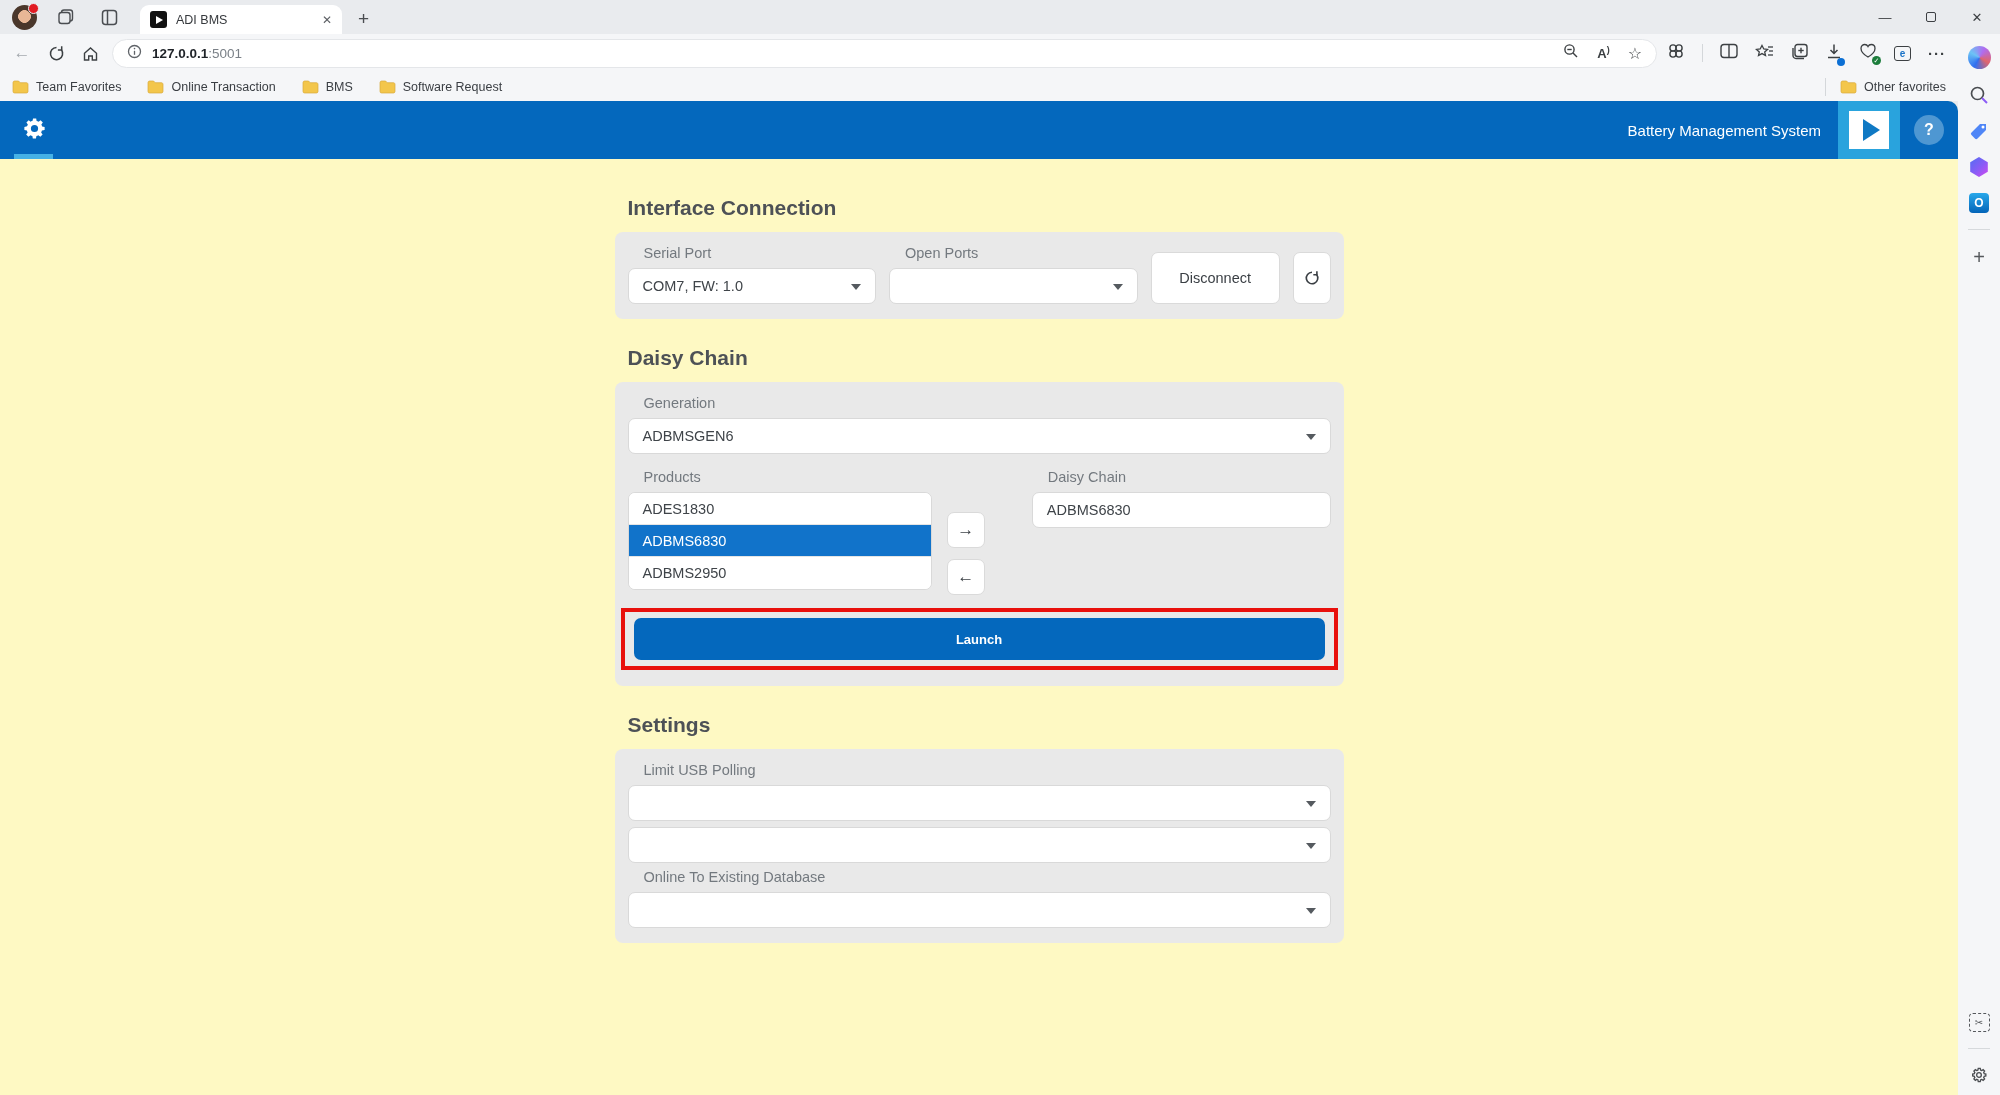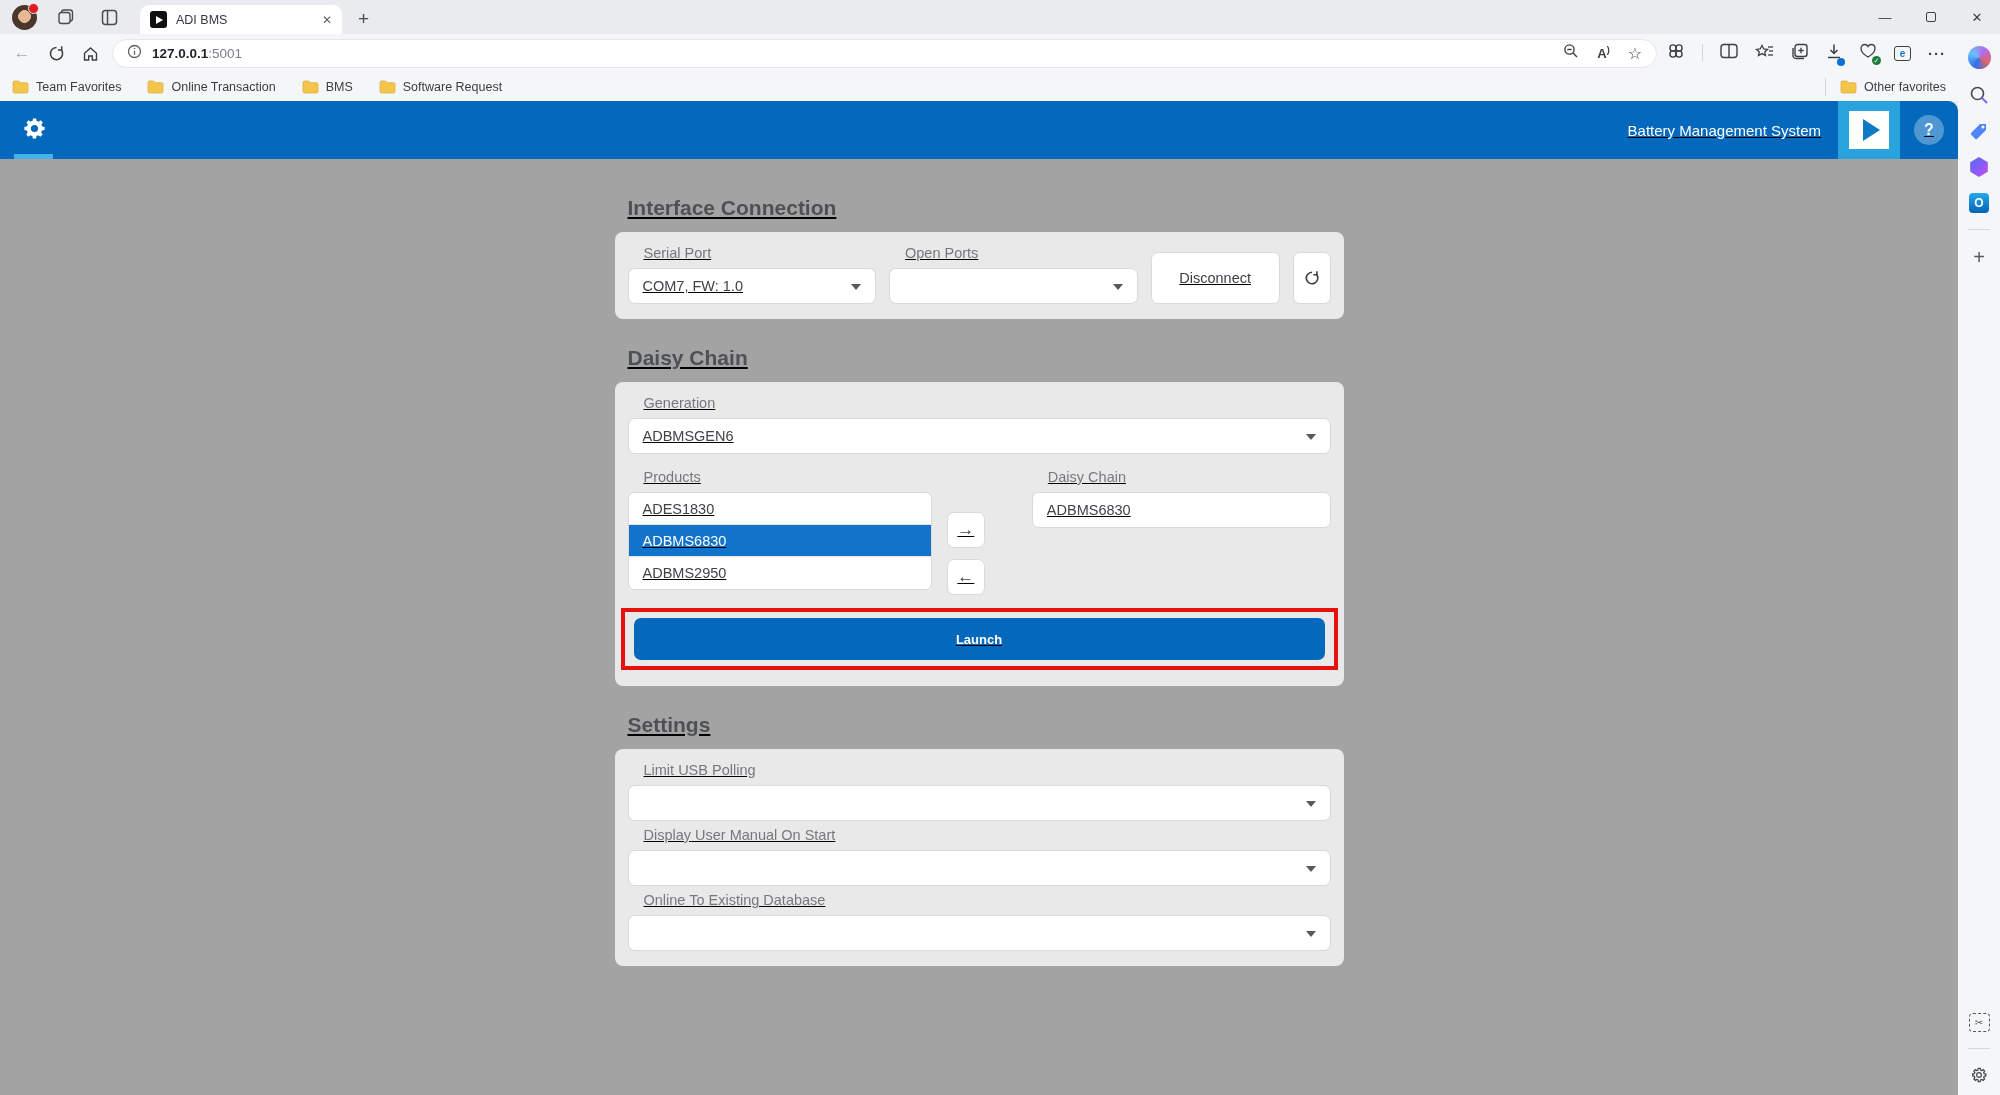--- a/index.html
+++ b/index.html
@@ -42,21 +42,21 @@
   .ess-dot { position:absolute; right:-4px; bottom:-2px; width:9px; height:9px; border-radius:50%; background:#1c7d3c; color:#fff; font-size:7px; line-height:9px; text-align:center; }
   .edgebox { width:17px; height:15px; border:1.4px solid #3c4043; border-radius:3px; display:flex; align-items:center; justify-content:center; font-size:10px; font-weight:700; color:#1a73c7; }
   .more-dots { font-size:15px; letter-spacing:1px; color:#3c4043; font-weight:700; }
 
   
   .bookmarks { height:29px; background:#f5f6f8; display:flex; align-items:center; padding:0 12px; gap:26px; flex:none; font-size:12.5px; color:#3a3e43; }
   .bm-item { display:flex; align-items:center; gap:7px; white-space:nowrap; }
   .bm-right { margin-left:auto; display:flex; align-items:center; gap:14px; }
 
   
-  .webcontent { flex:1; display:flex; flex-direction:column; border-top-right-radius:10px; overflow:hidden; background:#a3a3a3; min-height:0;text-decoration:underline; }
+  .webcontent { flex:1; display:flex; flex-direction:column; border-top-right-radius:10px; overflow:hidden; background:#fef9c3; min-height:0; }
   .app-header { height:58px; background:#0468bd; display:flex; align-items:center; padding-left:21px; position:relative; flex:none; }
   .hdr-indicator { position:absolute; left:14px; bottom:0; width:39px; height:5px; background:#45b1e6; }
   .hdr-right { margin-left:auto; display:flex; align-items:center; height:100%; }
   .hdr-title { color:#fff; font-size:15px; margin-right:17px; }
   .play-btn { width:62px; height:100%; background:#29a3dd; display:flex; align-items:center; justify-content:center; }
   .play-inner { width:40px; height:38px; background:#fff; display:flex; align-items:center; justify-content:center; }
   .play-inner i { display:block; width:0; height:0; border-left:17px solid #1079c4; border-top:11px solid transparent; border-bottom:11px solid transparent; margin-left:4px; }
   .help-btn { width:58px; height:100%; display:flex; align-items:center; justify-content:center; }
   .help-circle { width:30px; height:30px; border-radius:50%; background:#4e97d2; color:#fff; font-size:16px; font-weight:700; display:flex; align-items:center; justify-content:center; }
 
@@ -359,21 +359,20 @@
             <div class="section-heading sec-gap">Settings</div>
             <div class="panel">
               <div class="sfield">
                 <span class="flabel">Limit USB Polling</span>
                 <div class="select">
                     <span></span>
                     <span class="caret"></span>
                   </div>
               </div>
               <div class="sfield">
-                <span class="flabel">Display User Manual On Start</span>
                 <div class="select">
                     <span></span>
                     <span class="caret"></span>
                   </div>
               </div>
               <div class="sfield">
                 <span class="flabel">Online To Existing Database</span>
                 <div class="select">
                     <span></span>
                     <span class="caret"></span>

